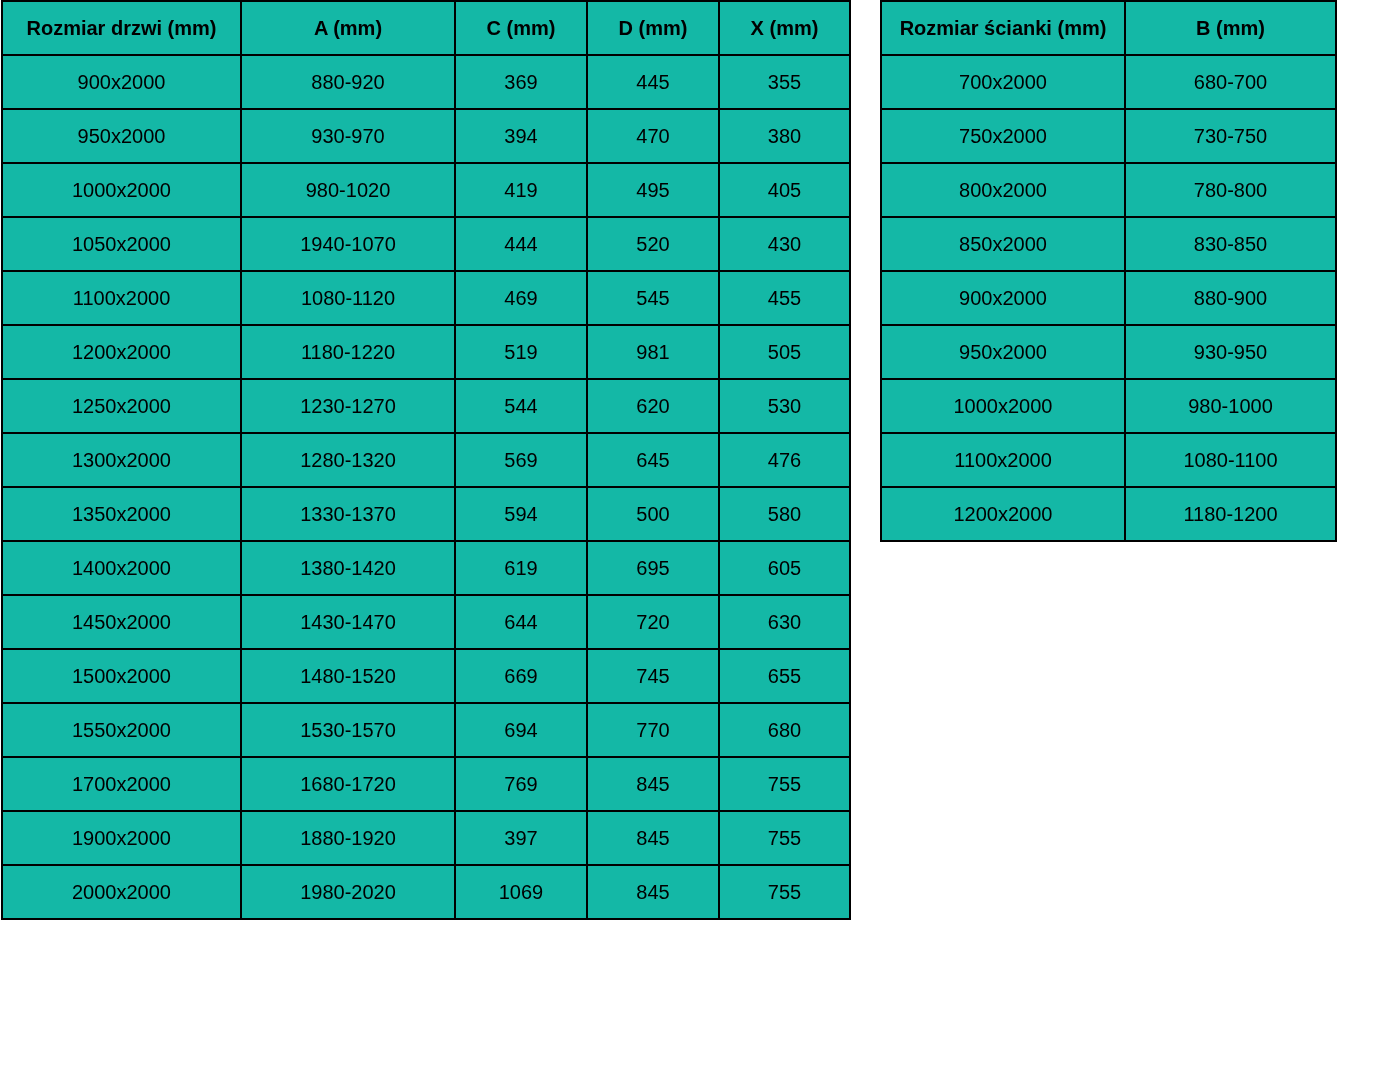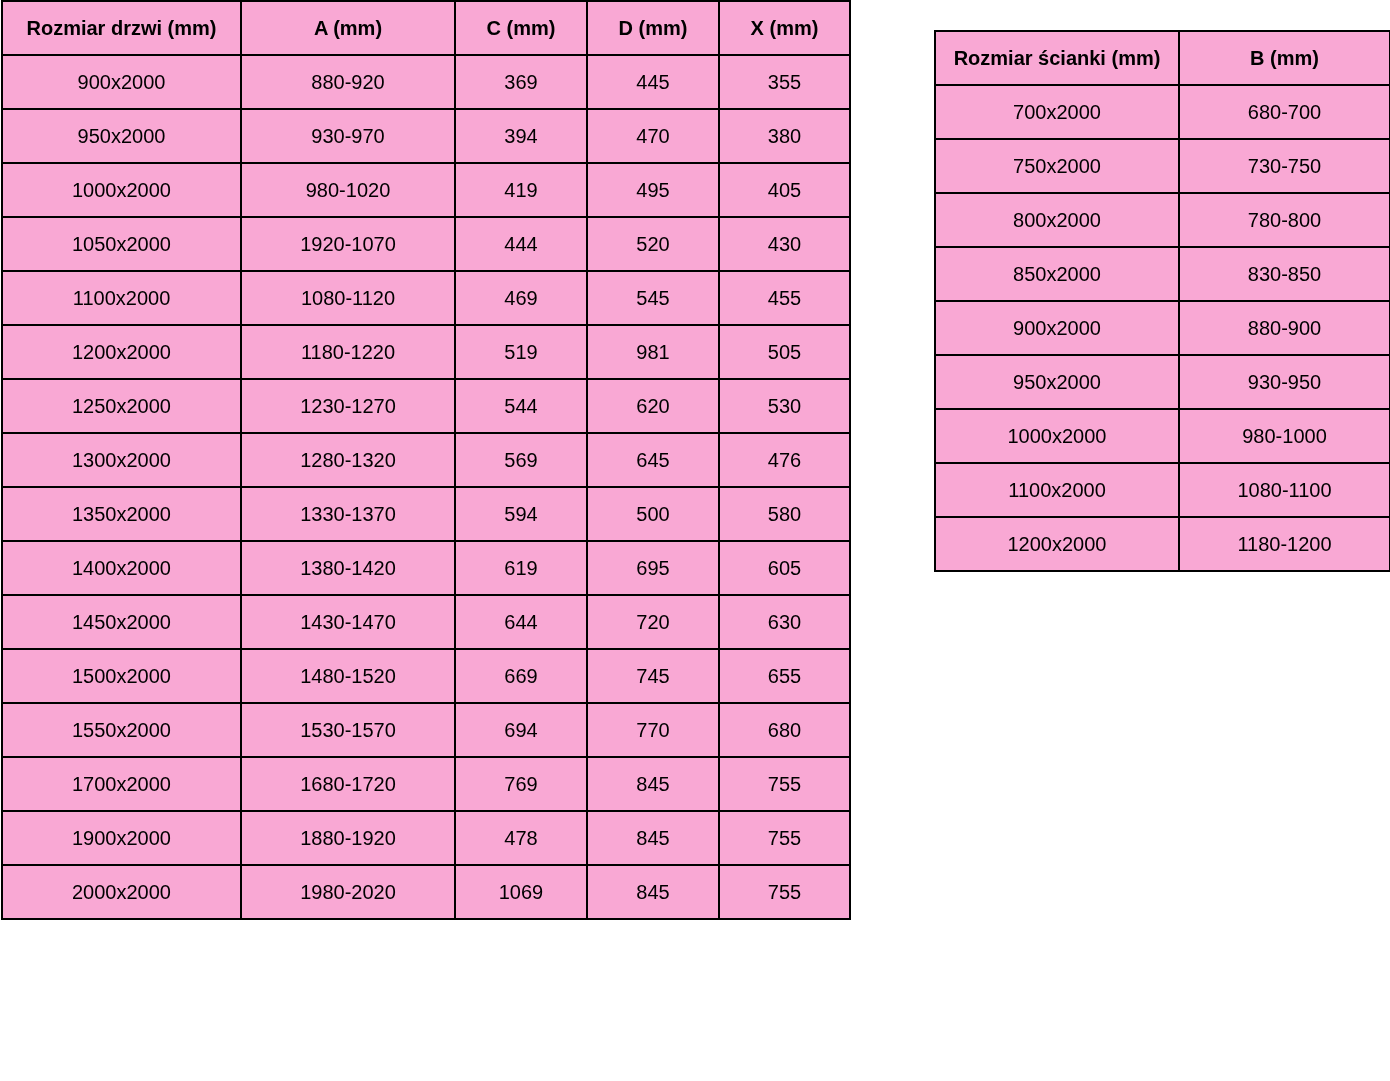--- a/index.html
+++ b/index.html
@@ -12,30 +12,29 @@
     background: #ffffff;
     position: relative;
     font-family: "Liberation Sans", sans-serif;
     color: #000000;
   }
   .spec-table {
     border-collapse: collapse;
     table-layout: fixed;
     position: absolute;
     top: 0;
-    background: #f9a8d4;
+    background: #14b8a6;
   }
   .door-table {
     left: 1px;
     width: 848px;
   }
   .wall-table {
-    left: 934px;
+    left: 880px;
     width: 455px;
-    margin-top: 30px;
   }
   .spec-table th,
   .spec-table td {
     border: 2px solid #000000;
     text-align: center;
     vertical-align: middle;
     padding: 0;
     height: 52px;
     font-size: 20px;
     line-height: 1;
@@ -86,21 +85,21 @@
         </tr>
         <tr>
           <td>1000x2000</td>
           <td>980-1020</td>
           <td>419</td>
           <td>495</td>
           <td>405</td>
         </tr>
         <tr>
           <td>1050x2000</td>
-          <td>1920-1070</td>
+          <td>1940-1070</td>
           <td>444</td>
           <td>520</td>
           <td>430</td>
         </tr>
         <tr>
           <td>1100x2000</td>
           <td>1080-1120</td>
           <td>469</td>
           <td>545</td>
           <td>455</td>
@@ -164,21 +163,21 @@
         <tr>
           <td>1700x2000</td>
           <td>1680-1720</td>
           <td>769</td>
           <td>845</td>
           <td>755</td>
         </tr>
         <tr>
           <td>1900x2000</td>
           <td>1880-1920</td>
-          <td>478</td>
+          <td>397</td>
           <td>845</td>
           <td>755</td>
         </tr>
         <tr>
           <td>2000x2000</td>
           <td>1980-2020</td>
           <td>1069</td>
           <td>845</td>
           <td>755</td>
         </tr>

